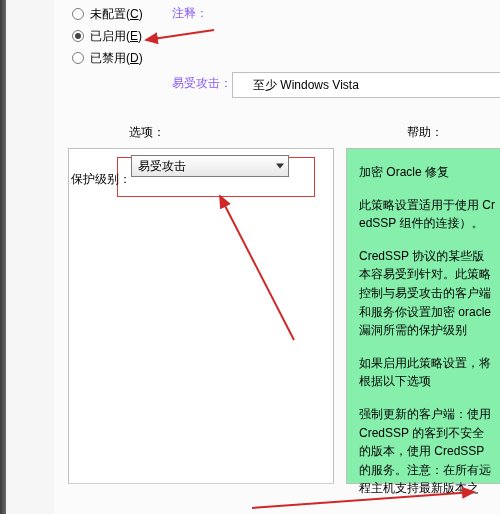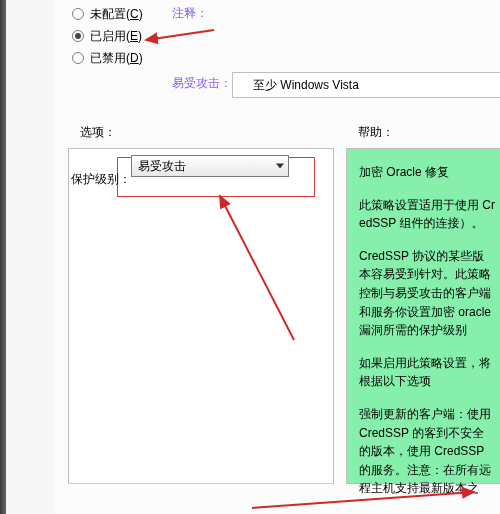--- a/index.html
+++ b/index.html
@@ -67,23 +67,24 @@
     top: 72px;
     right: 0;
     height: 26px;
     border: 1px solid #bfbfbf;
     border-right: none;
     background: #fff;
     padding: 4px 20px;
   }
   .section-labels {
     position: absolute;
-    left: 26px; right: 0;
+    left: 18px; right: 0;
     top: 124px;
     display: flex;
+    justify-content: center;
   }
   .section-labels div:first-child { width: 278px; }
   .options-box {
     position: absolute;
     left: 14px;
     top: 148px;
     width: 266px;
     height: 336px;
     border: 1px solid #bfbfbf;
     background: #fff;

